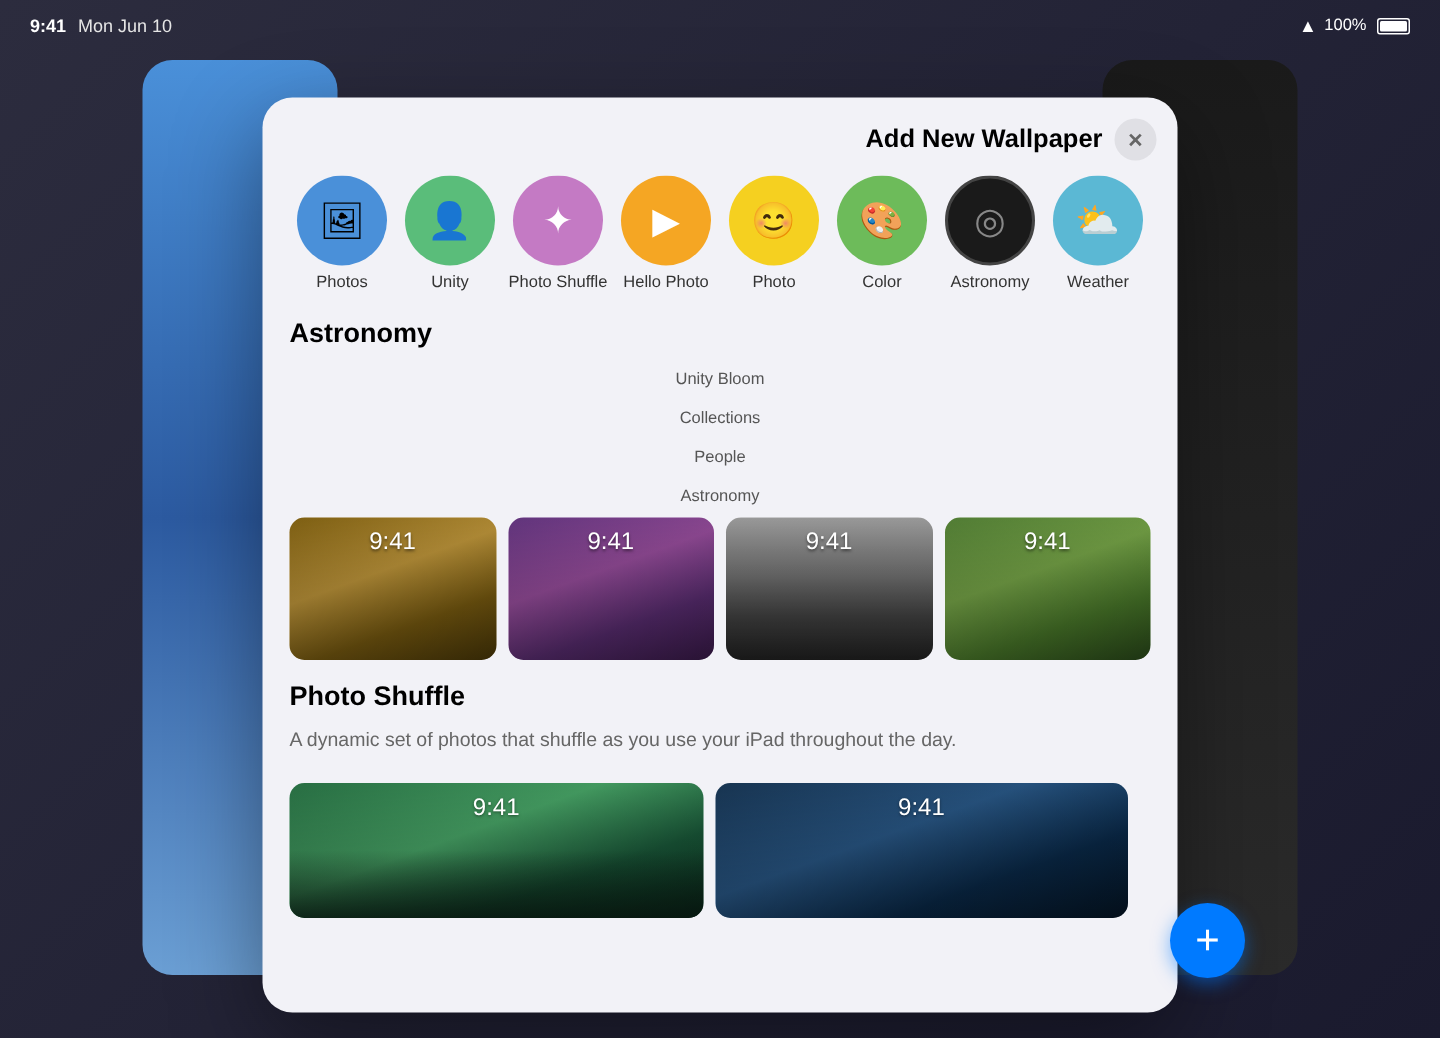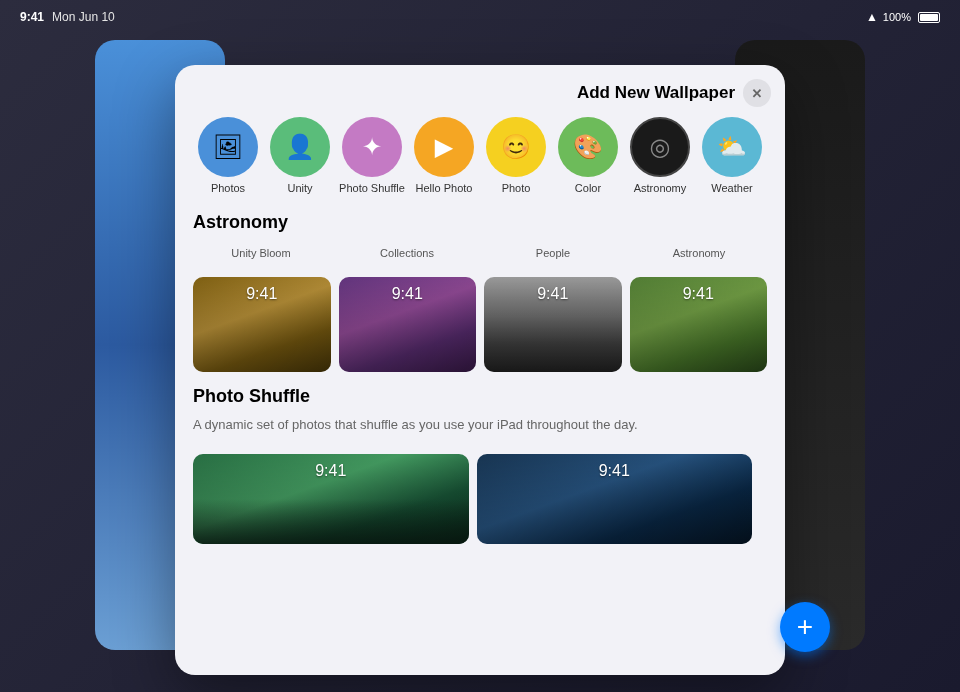--- a/index.html
+++ b/index.html
@@ -151,22 +151,23 @@
     .section-title {
       font-size: 18px;
       font-weight: 700;
       color: #000;
       margin-bottom: 10px;
       margin-top: 4px;
     }
 
     .featured-grid {
       display: flex;
+      flex-direction: column;
       gap: 10px;
-      margin-bottom: 18px;
+      margin-bottom: 8px;
       overflow-x: hidden;
     }
 
     .featured-card {
       flex: 1;
       min-width: 0;
       border-radius: 12px;
       overflow: hidden;
       position: relative;
       cursor: pointer;

